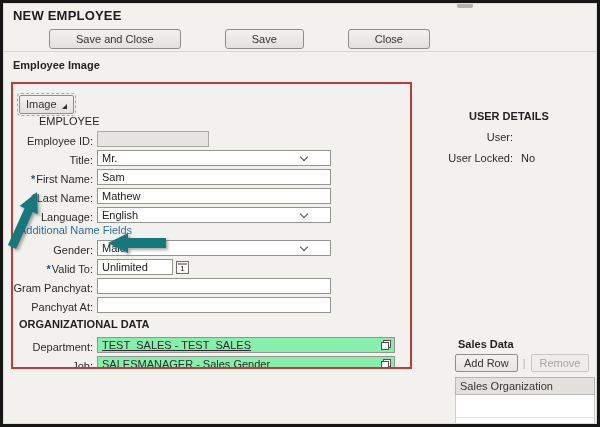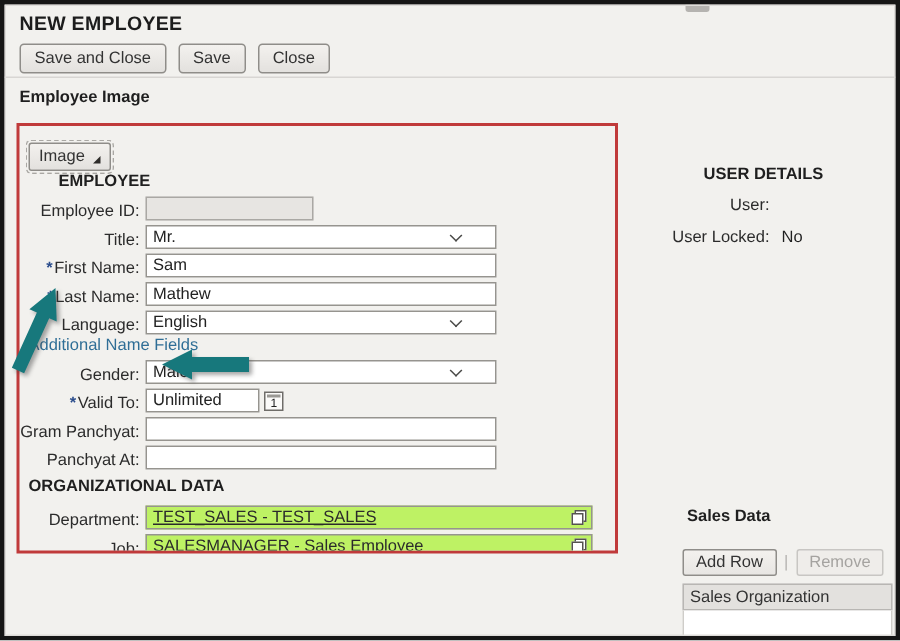--- a/index.html
+++ b/index.html
@@ -7,38 +7,38 @@
     width:600px;height:427px;box-sizing:border-box;position:relative;
     border:3px solid #161616;background:#f2f1ee;overflow:hidden;
     font-family:"Liberation Sans", sans-serif;color:#2b2b2b;
   }
   #screen::after{content:"";position:absolute;inset:0;border:1px solid #dedcd9;pointer-events:none;}
 
   
   .page-title{position:absolute;left:10px;top:5px;font-size:13px;font-weight:bold;color:#1c1c1c;letter-spacing:.2px;}
   .toolbar{position:absolute;left:10px;top:26px;display:flex;}
   .btn{
-    display:inline-flex;align-items:center;padding:3px 9px;font-size:11px;color:#333;
-    background:linear-gradient(#f3f1ee,#e3e1de);border:1px solid #8f8d89;border-radius:3px;margin-right:8px;cursor:default;
+    display:inline-flex;align-items:center;padding:3px 26px;font-size:11px;color:#333;
+    background:linear-gradient(#f3f1ee,#e3e1de);border:1px solid #8f8d89;border-radius:3px;margin-right:8px;cursor:default;margin-left:36px;
   }
   .hsep{position:absolute;left:0;right:0;top:48px;border-top:1px solid #d8d6d3;}
   .sub-label{position:absolute;left:10px;top:56px;font-size:11px;font-weight:bold;color:#1f1f1f;}
 
   
   .red-box{
     position:absolute;left:8px;top:79px;width:401px;height:287px;box-sizing:border-box;
     border:2px solid #c03a3a;overflow:hidden;
   }
   .image-btn{
     position:absolute;left:6px;top:11px;display:inline-flex;align-items:flex-end;
     padding:2px 6px 3px 6px;font-size:11px;color:#333;background:linear-gradient(#f3f1ee,#e3e1de);
     border:1px solid #8f8d89;border-radius:2px;outline:1px dashed #a9a7a3;outline-offset:1px;
   }
   .imgtri{width:0;height:0;border-style:solid;border-width:0 0 5px 5px;border-color:transparent transparent #2e2c2a transparent;margin-left:5px;margin-bottom:1px;}
-  .group-header{position:absolute;left:6px;top:31px;font-size:11px;font-weight:bold;color:#1f1f1f;padding-left:20px;}
+  .group-header{position:absolute;left:6px;top:31px;font-size:11px;font-weight:normal;color:#1f1f1f;padding-left:20px;}
 
   .form{position:absolute;left:0;right:0;top:45px;}
   .frow{height:18px;margin-bottom:1px;display:flex;align-items:flex-end;}
   .flabel{width:80px;flex:none;text-align:right;padding-right:4px;font-size:11px;color:#2b2b2b;white-space:nowrap;}
   .req{color:#2b4d8c;font-weight:bold;margin-right:1px;}
   .fin{
     height:16px;box-sizing:border-box;border:1px solid #96948f;background:#fff;
     font-family:"Liberation Sans",sans-serif;font-size:11px;color:#222;padding:0 4px;width:234px;
   }
   input.fin{outline:none;}
@@ -47,36 +47,36 @@
   .chev{width:5px;height:5px;border-right:1.5px solid #4a4a48;border-bottom:1.5px solid #4a4a48;transform:rotate(45deg);margin:-2px 2px 0 0;flex:none;}
   .datewrap{display:flex;align-items:center;margin-top:34px;}
   .fin.dateinput{width:76px;}
   .calbtn{width:13px;height:13px;box-sizing:border-box;border:1px solid #6f6d69;background:#fbfaf9;display:inline-flex;align-items:center;justify-content:center;position:relative;margin-left:3px;flex:none;}
   .calbtn::before{content:"";position:absolute;top:1px;left:1px;right:1px;height:2px;background:#9a9894;}
   .calnum{font-size:8px;line-height:1;margin-top:3px;color:#222;}
   .link-row{height:12px;margin:0 0 2px 0;padding-left:6px;font-size:11px;}
   .link{color:#2f6e96;text-decoration:none;}
   .spacer4{height:4px;}
   .org-header{height:13px;padding-left:6px;font-size:11px;font-weight:bold;color:#1f1f1f;margin-bottom:4px;}
-  .reffield{width:298px;height:16px;box-sizing:border-box;border:1px solid #96948f;background:#bef264;display:flex;align-items:center;justify-content:space-between;padding:0 3px 0 4px;font-size:11px;}
+  .reffield{width:298px;height:16px;box-sizing:border-box;border:1px solid #96948f;background:#86efac;display:flex;align-items:center;justify-content:space-between;padding:0 3px 0 4px;font-size:11px;}
   .refval{text-decoration:underline;color:#2b2b2b;white-space:nowrap;overflow:hidden;}
   .copyicon{position:relative;width:10px;height:10px;flex:none;}
   .copyicon::before{content:"";position:absolute;top:0;right:0;width:6px;height:6px;border:1px solid #55534f;background:#fff;}
   .copyicon::after{content:"";position:absolute;bottom:0;left:0;width:6px;height:6px;border:1px solid #55534f;background:#fff;}
 
   
   .user-details{position:absolute;left:430px;top:107px;width:160px;font-size:11px;}
   .ud-header{margin-left:36px;font-weight:bold;color:#1f1f1f;}
   .ud-row{display:flex;margin-top:9px;}
   .ud-label{width:80px;text-align:right;color:#2b2b2b;}
   .ud-value{margin-left:8px;color:#1f1f1f;}
 
   .sales-data{position:absolute;left:452px;top:335px;width:140px;font-size:11px;}
   .sd-header{font-weight:bold;color:#1f1f1f;margin-left:3px;}
-  .sd-btnrow{display:flex;align-items:center;margin-top:16px;}
+  .sd-btnrow{display:flex;align-items:center;margin-top:4px;}
   .sd-btn{display:inline-flex;align-items:center;padding:2px 8px;font-size:11px;background:linear-gradient(#f3f1ee,#e8e6e3);border:1px solid #8f8d89;border-radius:2px;color:#333;}
   .sd-div{color:#b5b3b0;margin:0 5px;}
   .sd-btn.disabled{color:#a5a3a0;border-color:#c8c6c3;background:#efedea;}
   .sd-colheader{margin-top:5px;background:#e3e1de;border:1px solid #b8b6b3;padding:2px 4px;color:#333;}
   .sd-body{background:#fff;border:1px solid #cfcdc9;border-top:none;}
   .sd-row1{height:22px;border-bottom:1px solid #e3e1de;}
   .sd-row2{height:8px;}
 
   
   .arrow{position:absolute;filter:drop-shadow(2px 2px 1.5px rgba(60,60,60,.45));pointer-events:none;}
@@ -184,21 +184,21 @@
         <div class="flabel">Department:</div>
         <div class="reffield">
           <span class="refval">TEST_SALES - TEST_SALES</span>
           <span class="copyicon"></span>
         </div>
       </div>
 
       <div class="frow">
         <div class="flabel">Job:</div>
         <div class="reffield">
-          <span class="refval">SALESMANAGER - Sales Employee</span>
+          <span class="refval">SALESMANAGER - Sales Gender</span>
           <span class="copyicon"></span>
         </div>
       </div>
 
       <div class="frow">
         <div class="flabel">Manager:</div>
         <span></span>
       </div>
 
     </div>

